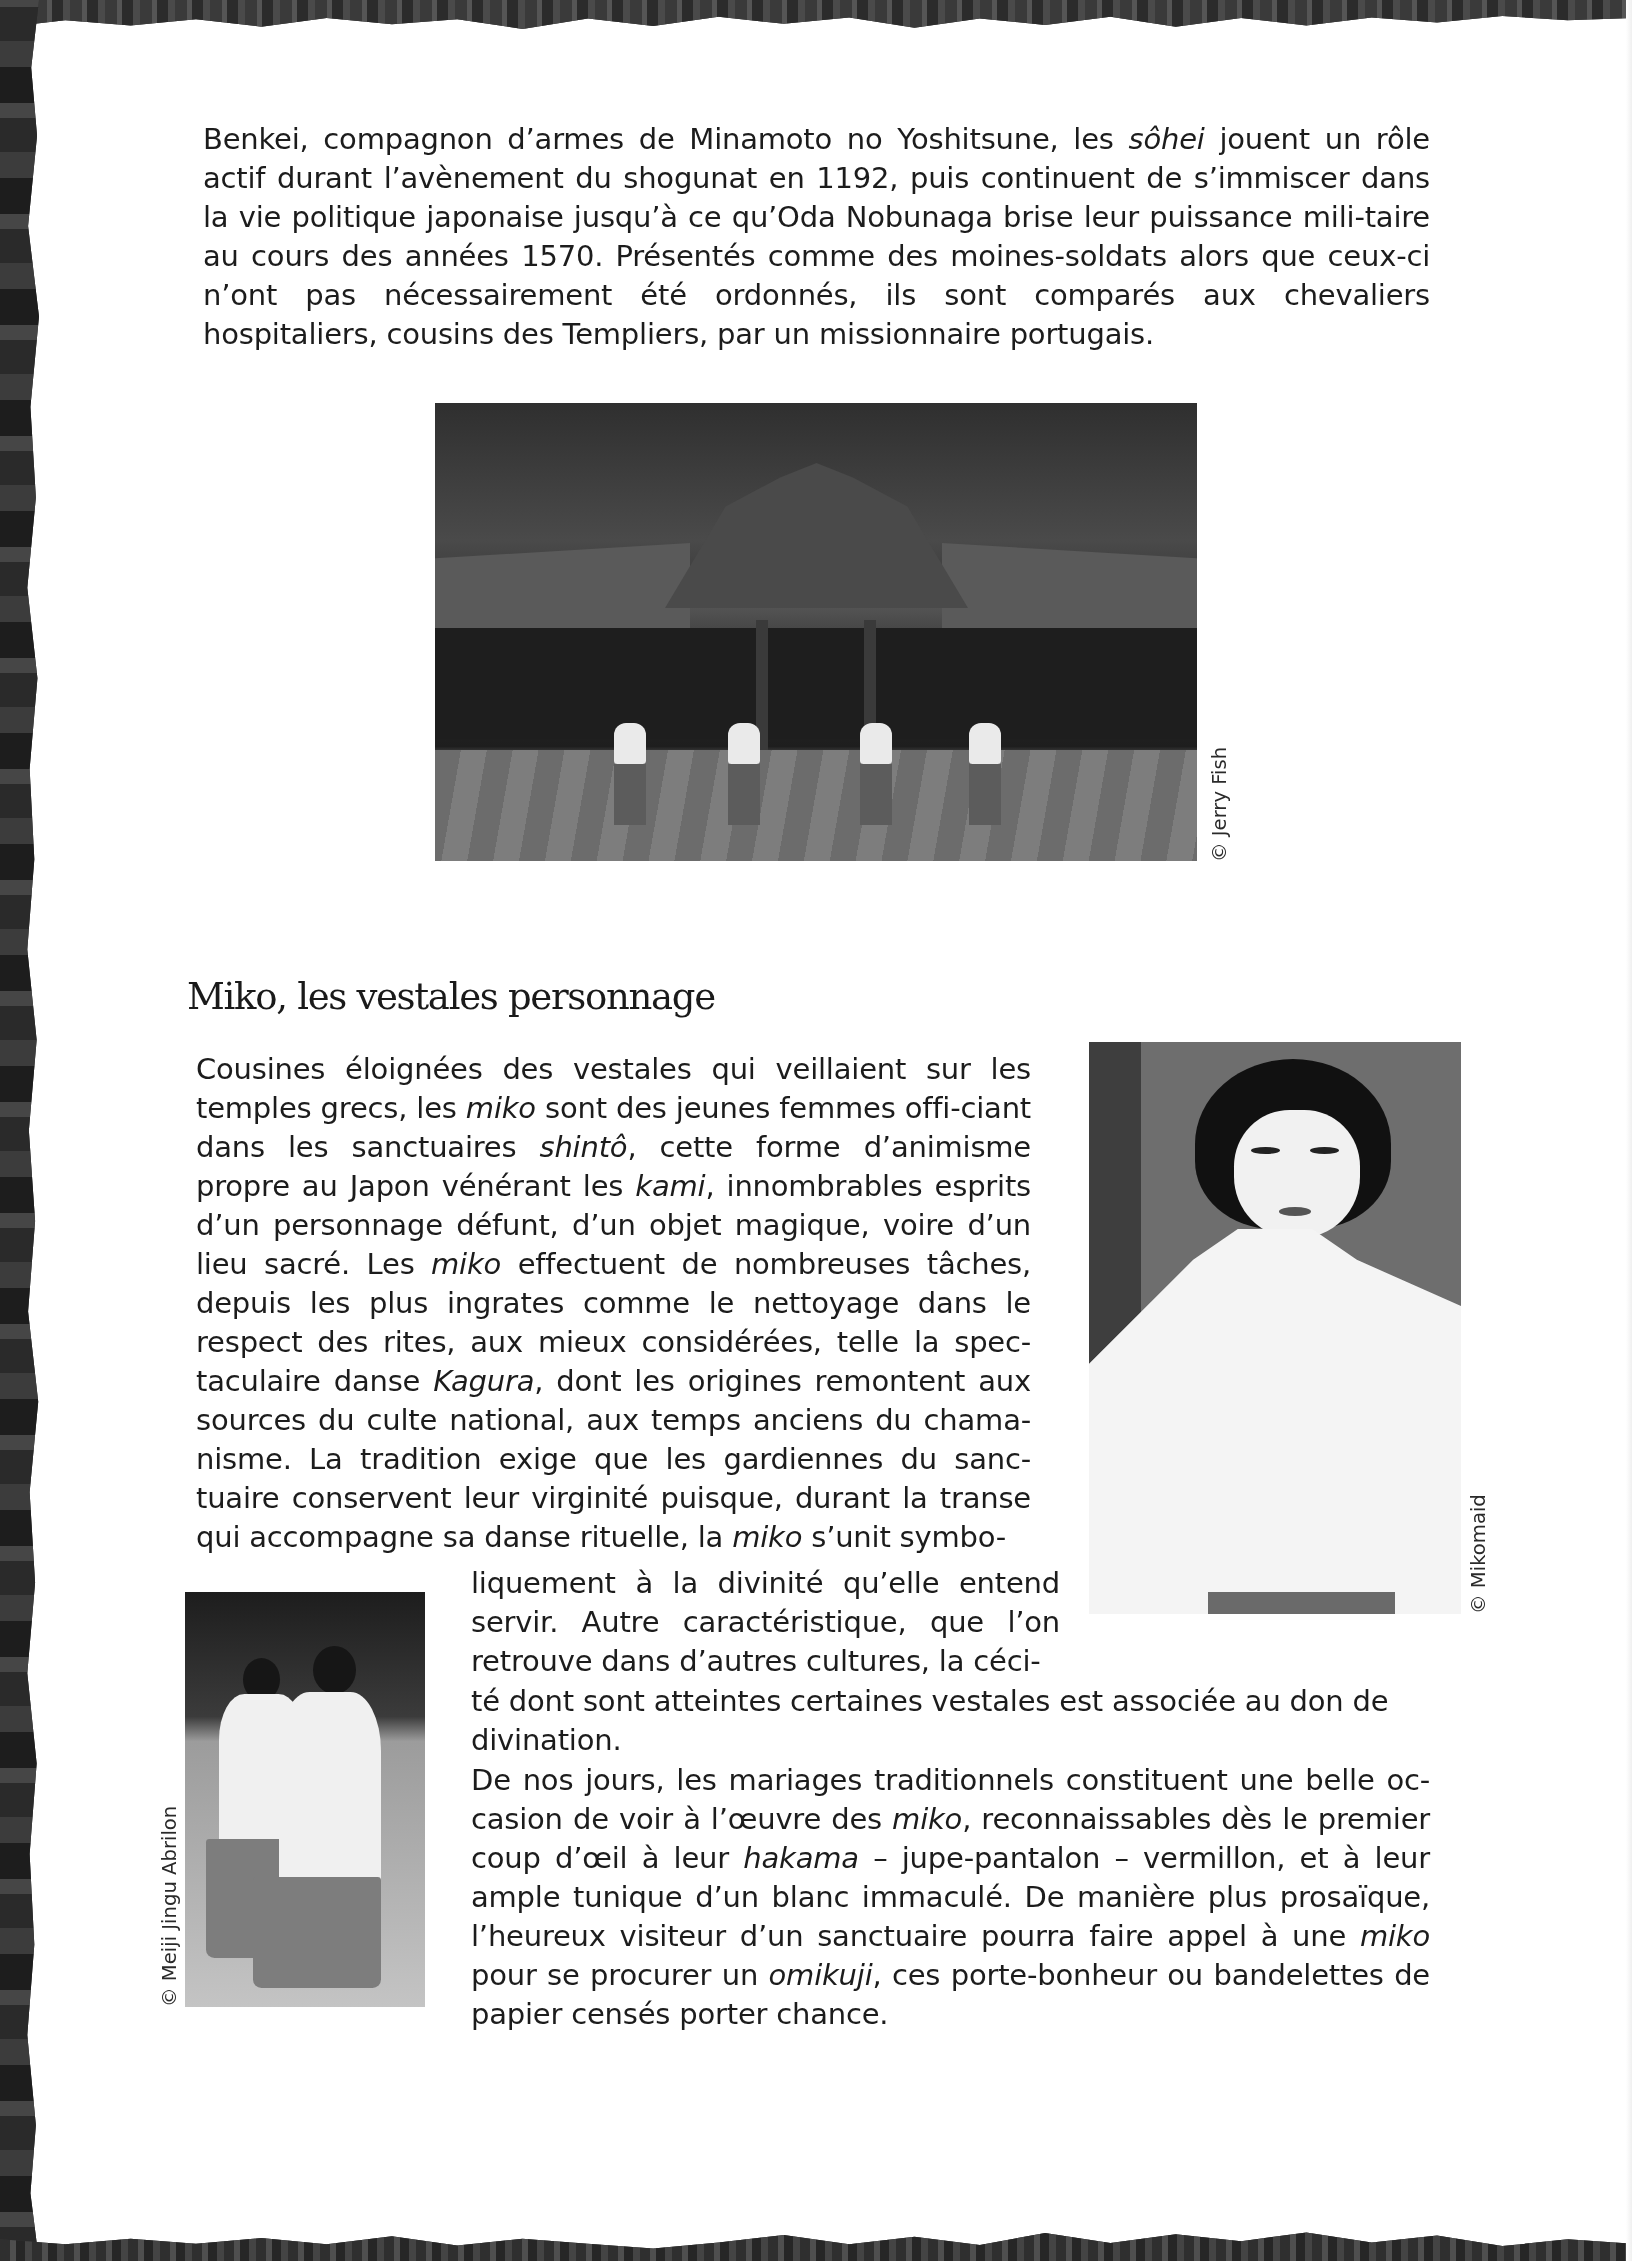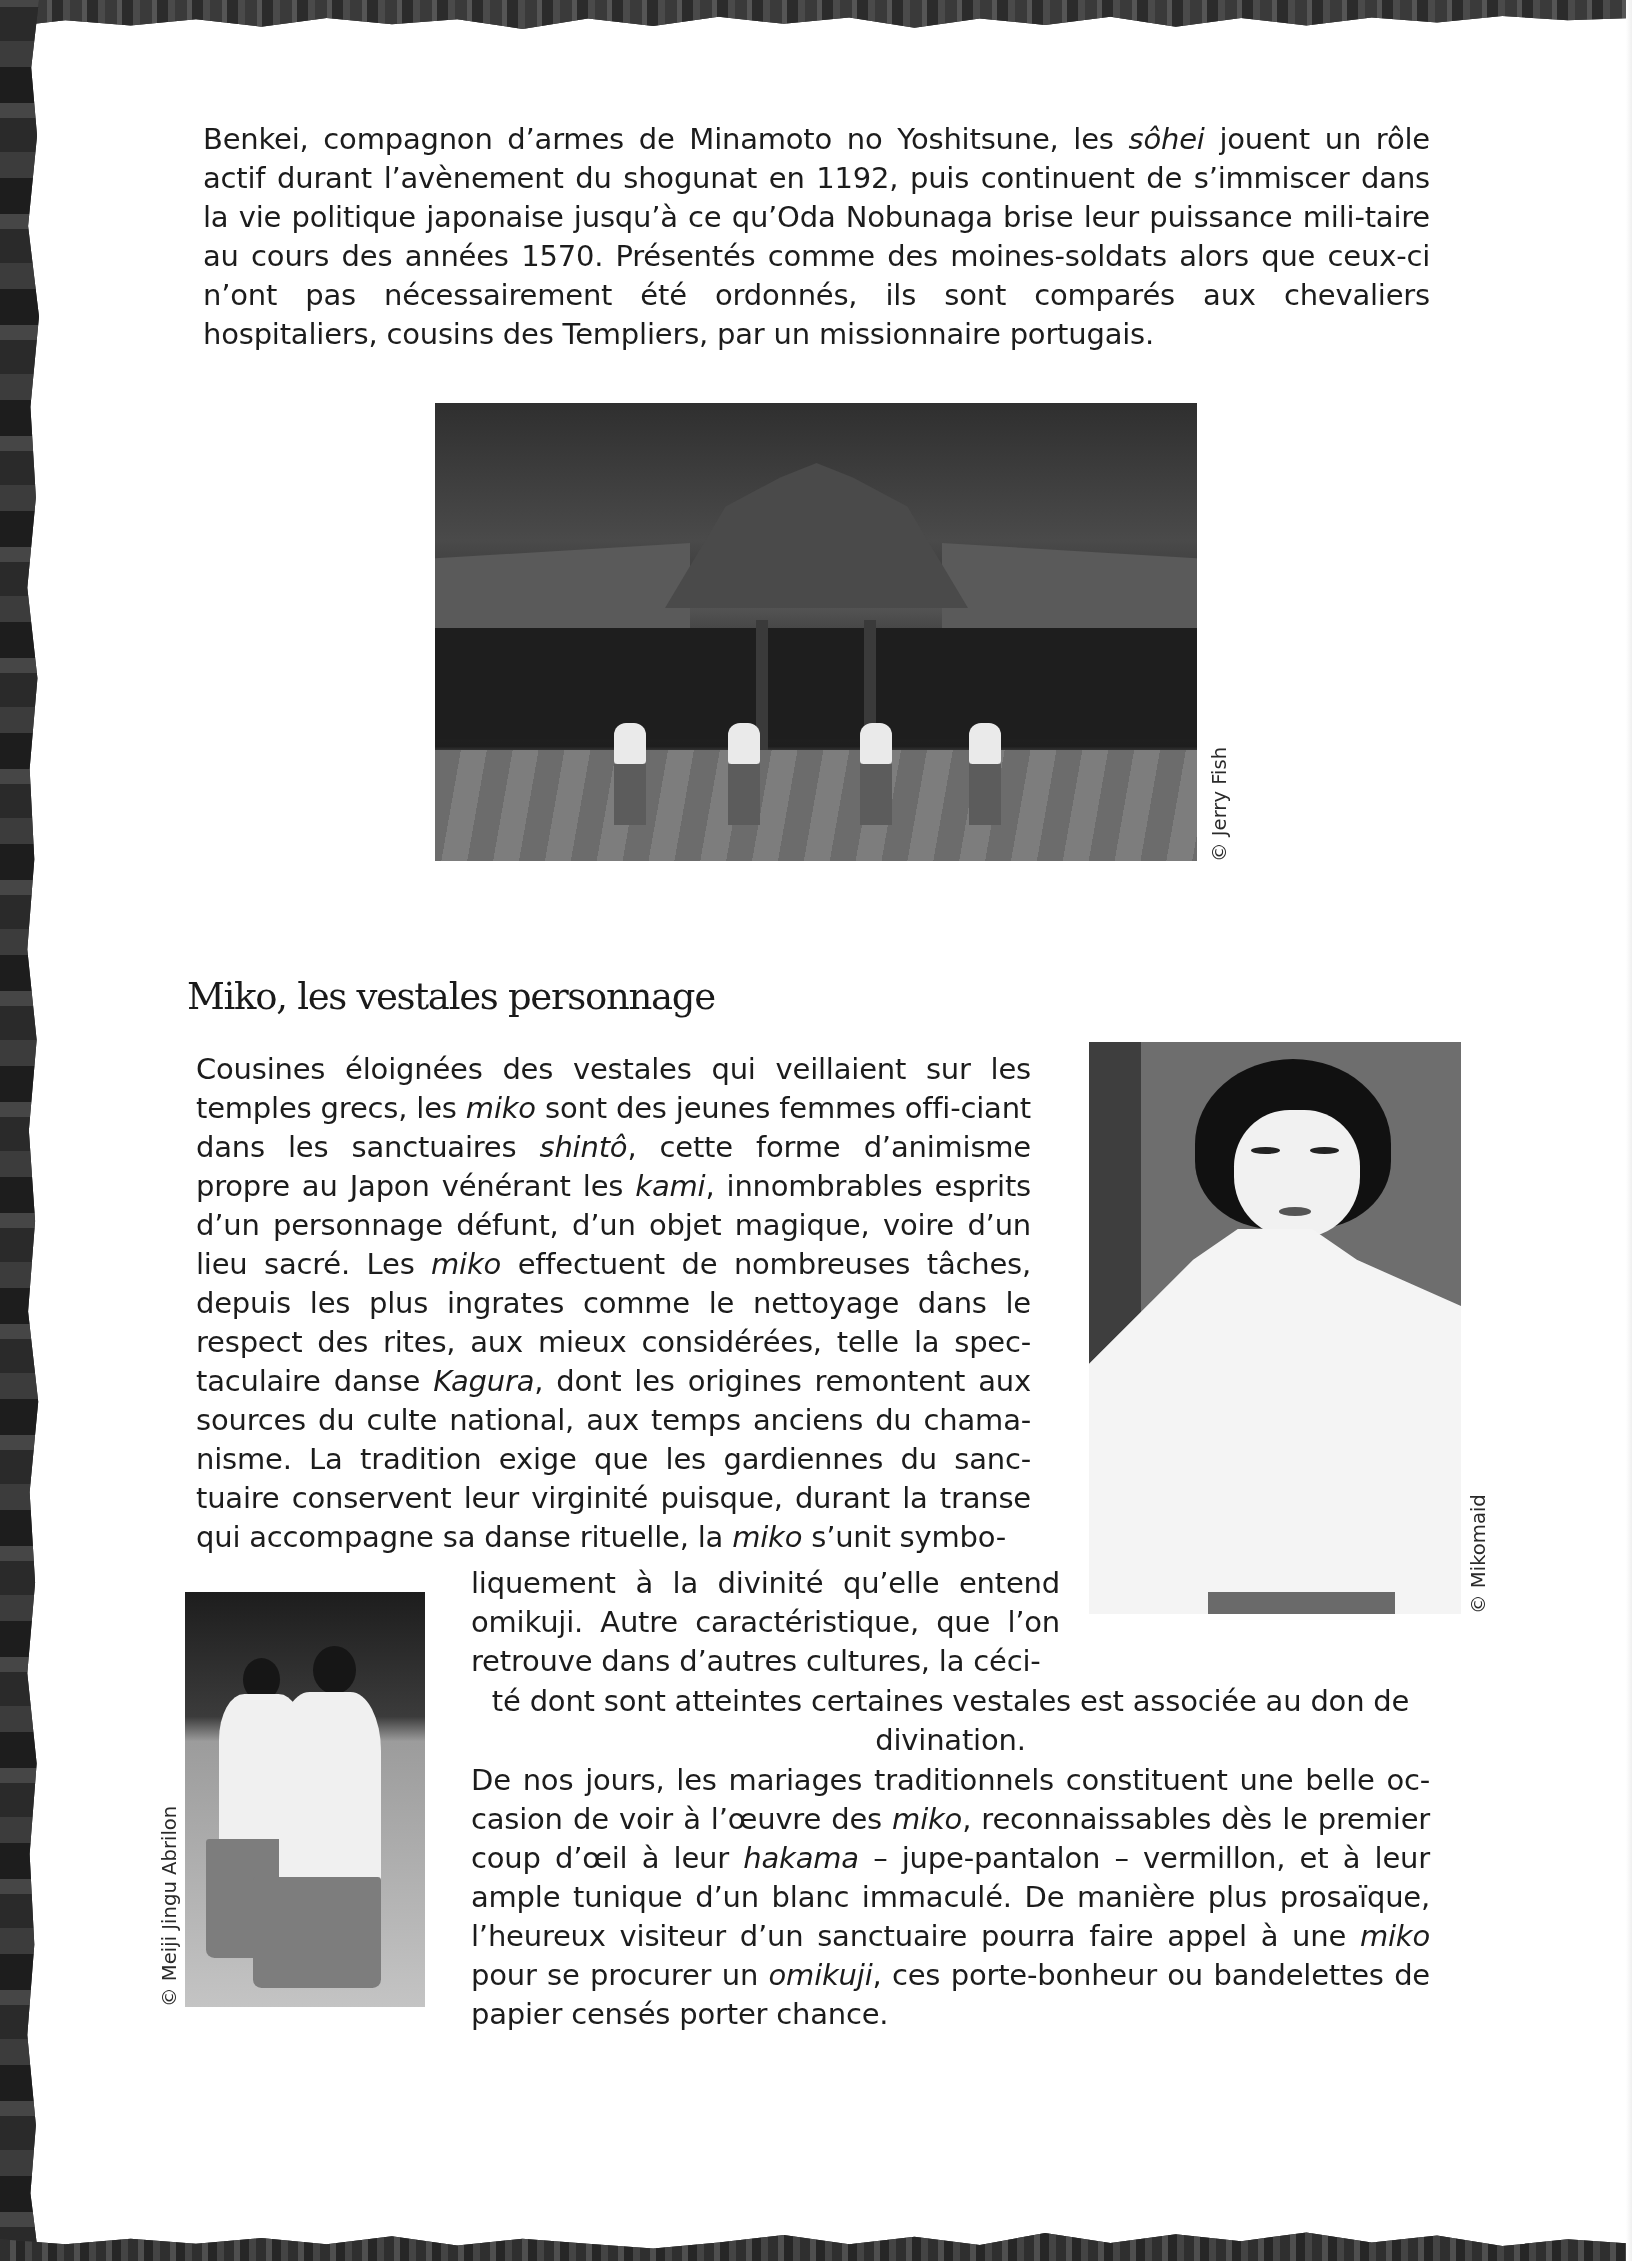--- a/index.html
+++ b/index.html
@@ -164,24 +164,24 @@
   <div class="robe"></div>
   <div class="belt"></div>
 </div>
 <div class="credit credit-portrait">© Mikomaid</div>
 
 <div class="body-text para-2a">
   <p><span>Cousines éloignées des vestales qui veillaient sur les temples grecs, les </span><em>miko</em><span> sont des jeunes femmes offi-ciant dans les sanctuaires </span><em>shintô</em><span>, cette forme d’animisme propre au Japon vénérant les </span><em>kami</em><span>, innombrables esprits d’un personnage défunt, d’un objet magique, voire d’un lieu sacré. Les </span><em>miko</em><span> effectuent de nombreuses tâches, depuis les plus ingrates comme le nettoyage dans le respect des rites, aux mieux considérées, telle la spec-taculaire danse </span><em>Kagura</em><span>, dont les origines remontent aux sources du culte national, aux temps anciens du chama-nisme. La tradition exige que les gardiennes du sanc-tuaire conservent leur virginité puisque, durant la transe qui accompagne sa danse rituelle, la </span><em>miko</em><span> s’unit symbo-</span></p>
 </div>
 
 <div class="body-text para-2b">
-  <p>liquement à la divinité qu’elle entend omikuji. Autre caractéristique, que l’on retrouve dans d’autres cultures, la céci-</p>
+  <p>liquement à la divinité qu’elle entend servir. Autre caractéristique, que l’on retrouve dans d’autres cultures, la céci-</p>
 </div>
 
-<div class="body-text para-2c" style="text-align:center">
+<div class="body-text para-2c" style="text-align:left">
   <p>té dont sont atteintes certaines vestales est associée au don de divination.</p>
 </div>
 
 <div class="photo photo-walkers" title="Two miko walking in hakama">
   <div class="w-head" style="left:58px;top:66px;width:37px;height:43px"></div>
   <div class="w-body" style="left:34px;top:102px;width:85px;height:153px"></div>
   <div class="w-hakama" style="left:21px;top:247px;width:94px;height:119px"></div>
   <div class="w-head" style="left:128px;top:54px;width:43px;height:48px"></div>
   <div class="w-body" style="left:94px;top:100px;width:102px;height:196px"></div>
   <div class="w-hakama" style="left:68px;top:285px;width:128px;height:111px"></div>

